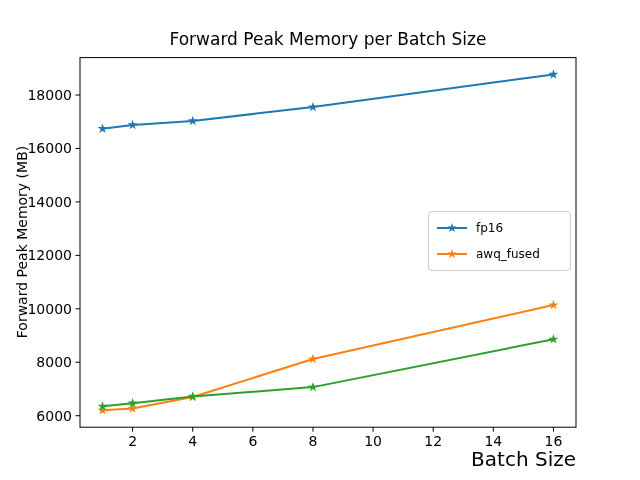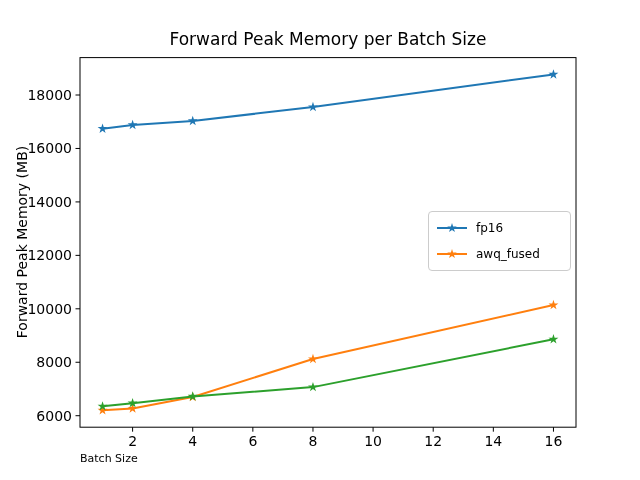--- a/index.html
+++ b/index.html
@@ -7,22 +7,22 @@
     position:relative;width:640px;height:480px;background:#ffffff;
     font-family:"DejaVu Sans",sans-serif;color:#000;overflow:hidden;
   }
   .plot-svg{position:absolute;left:0;top:0;}
   .plot-svg text{font-family:"DejaVu Sans",sans-serif;font-size:14px;fill:#000;}
   .chart-title{
     position:absolute;left:80px;top:30px;width:496px;text-align:center;
     font-size:17px;line-height:19px;
   }
   .xlabel{
-    position:absolute;left:80px;top:451px;width:496px;text-align:left;
-    font-size:11px;line-height:16px;
+    position:absolute;left:80px;top:451px;width:496px;text-align:right;
+    font-size:20px;line-height:16px;
   }
   .ylabel{
     position:absolute;left:22px;top:242px;transform:translate(-50%,-50%) rotate(-90deg);
     font-size:14px;white-space:nowrap;
   }
   .legend{
     position:absolute;left:428px;top:211px;width:143px;height:60px;box-sizing:border-box;
     border:1px solid #cccccc;border-radius:4px;background:rgba(255,255,255,0.85);
     display:flex;flex-direction:column;justify-content:space-around;
     padding:3px 4px 3px 7px;

